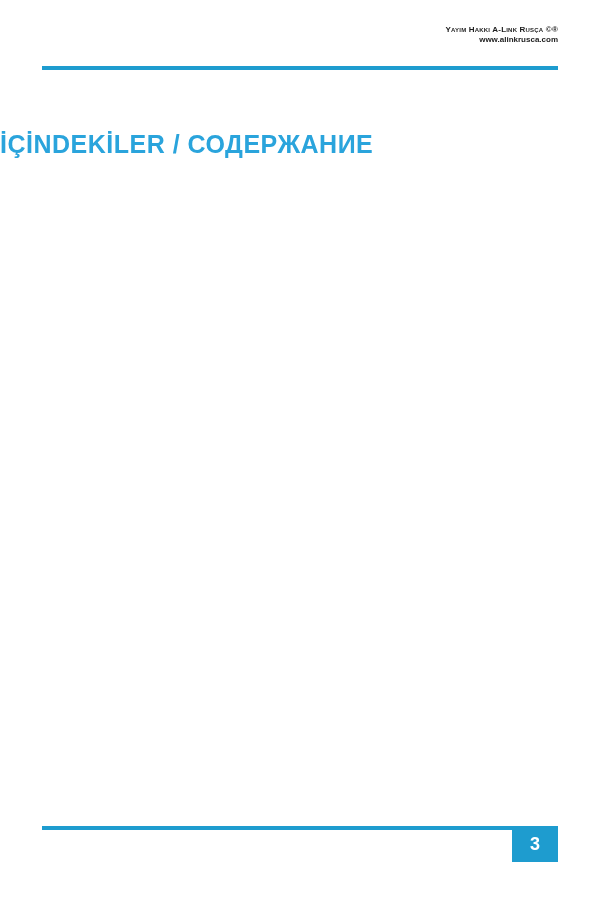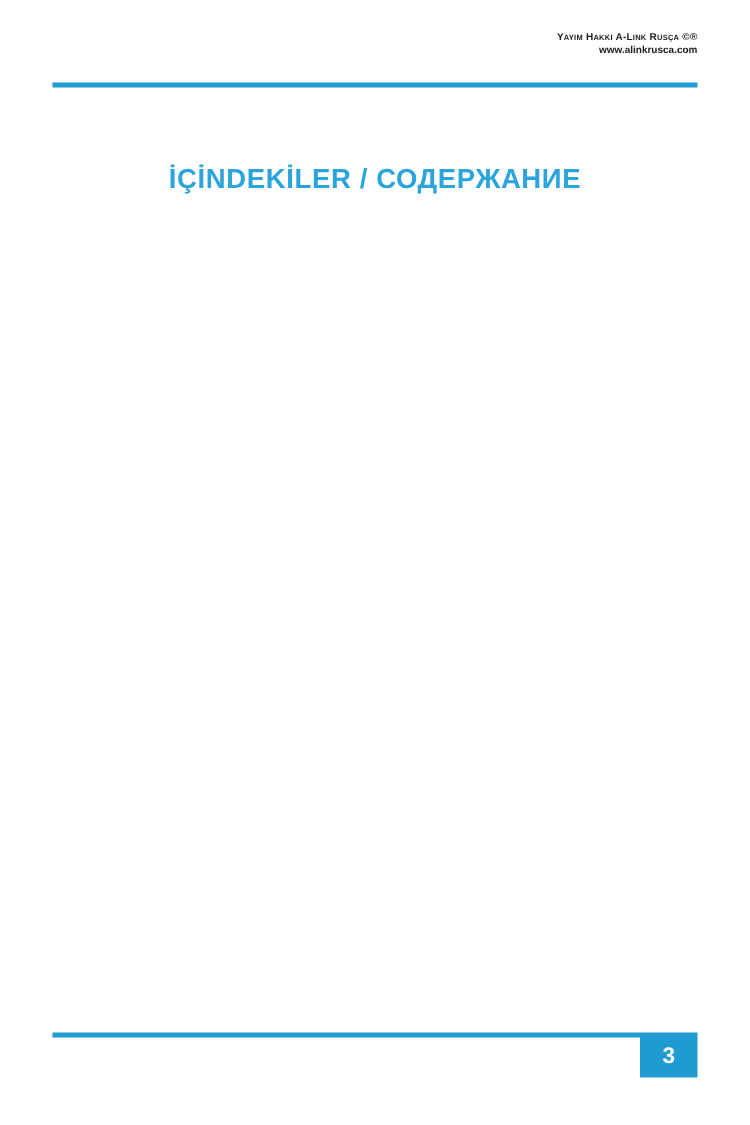--- a/index.html
+++ b/index.html
@@ -18,22 +18,21 @@
     font-size:8px;font-weight:bold;color:#1c1c1c;
     line-height:9.5px;
   }
   .header-text .copyright{font-variant:small-caps;letter-spacing:.2px;}
   .header-rule{
     position:absolute;top:66px;left:42px;right:42px;height:4px;
   }
   
   .page-title{
     position:absolute;top:130px;left:0;width:100%;
-    text-align:center;
-    font-size:22px;font-weight:bold;letter-spacing:.5px;
+    font-size:25px;font-weight:bold;letter-spacing:.5px;
   }
   
   .sections{position:absolute;top:191px;left:34px;right:40px;}
   .toc-section{
     display:flex;align-items:center;
     margin-bottom:8px;
   }
   .rows{flex:1;min-width:0;}
   .row{
     display:flex;align-items:flex-end;

